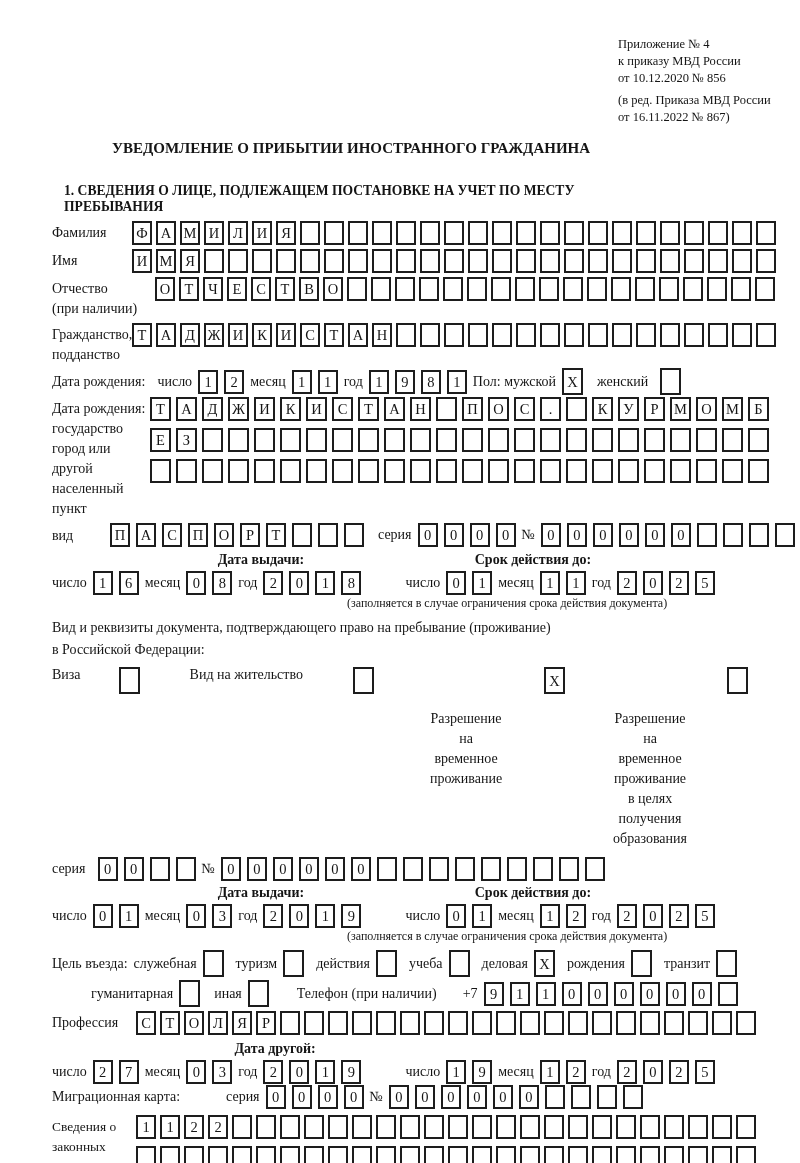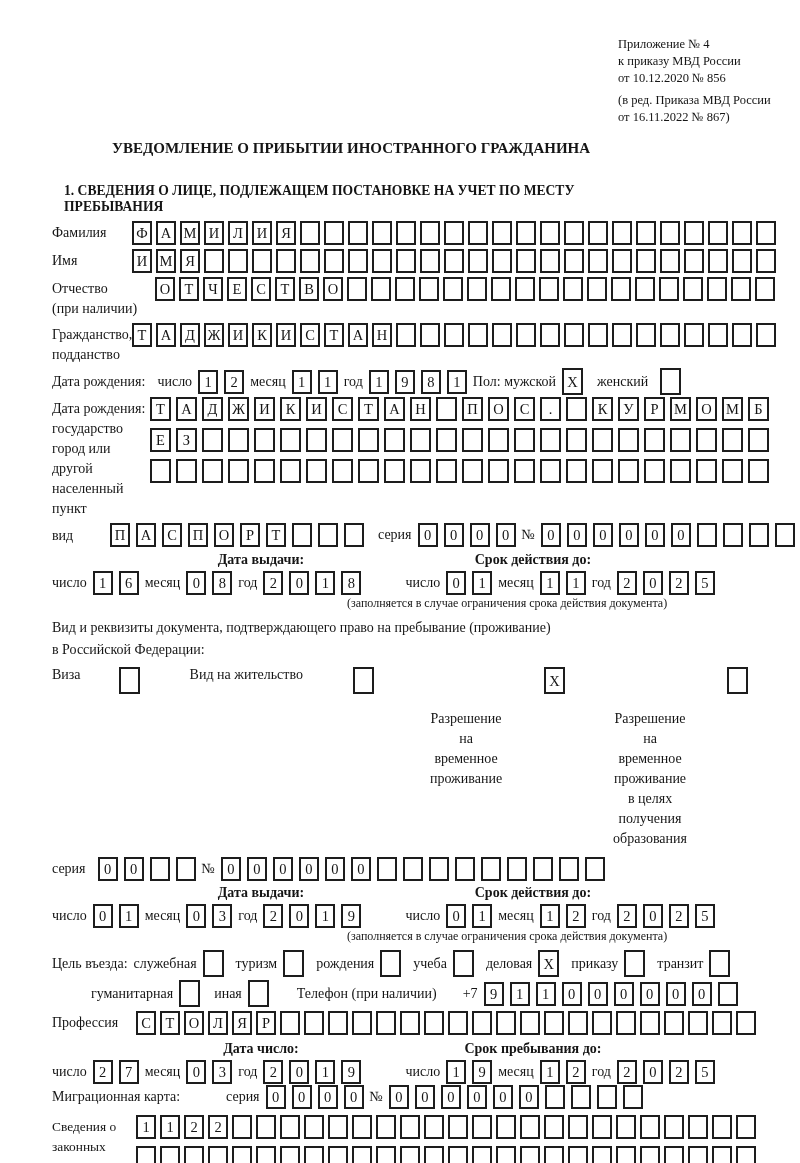--- a/index.html
+++ b/index.html
@@ -516,33 +516,33 @@
   <div class="row aic mb3">
     <span class="dlabel">Цель въезда:</span>
     <span class="dlabel">служебная</span>
     <span class="cells cb">
         <span class="cell"></span>
       </span>
     <span class="dlabel ml8">туризм</span>
     <span class="cells cb">
         <span class="cell"></span>
       </span>
+    <span class="dlabel ml8">действия</span>
+    <span class="cells cb">
+        <span class="cell"></span>
+      </span>
+    <span class="dlabel ml8">учеба</span>
+    <span class="cells cb">
+        <span class="cell"></span>
+      </span>
+    <span class="dlabel ml8">деловая</span>
+    <span class="cells cb">
+        <span class="cell">X</span>
+      </span>
     <span class="dlabel ml8">рождения</span>
-    <span class="cells cb">
-        <span class="cell"></span>
-      </span>
-    <span class="dlabel ml8">учеба</span>
-    <span class="cells cb">
-        <span class="cell"></span>
-      </span>
-    <span class="dlabel ml8">деловая</span>
-    <span class="cells cb">
-        <span class="cell">X</span>
-      </span>
-    <span class="dlabel ml8">приказу</span>
     <span class="cells cb">
         <span class="cell"></span>
       </span>
     <span class="dlabel ml8">транзит</span>
     <span class="cells cb">
         <span class="cell"></span>
       </span>
   </div>
 
   <div class="row aic mb4 indent95">
@@ -596,22 +596,21 @@
         <span class="cell"></span>
         <span class="cell"></span>
         <span class="cell"></span>
         <span class="cell"></span>
         <span class="cell"></span>
         <span class="cell"></span>
       </div>
   </div>
 
   <div class="duo-head">
-    <div class="h1">Дата число:</div>
-    <div class="h2">Срок пребывания до:</div>
+    <div class="h1">Дата другой:</div>
   </div>
   <div class="duo-row mb6">
     <div class="dgroup">
       <span class="dlabel">число</span>
       <span class="cells cells-date">
           <span class="cell">2</span>
           <span class="cell">7</span>
         </span>
       <span class="dlabel">месяц</span>
       <span class="cells cells-date">

